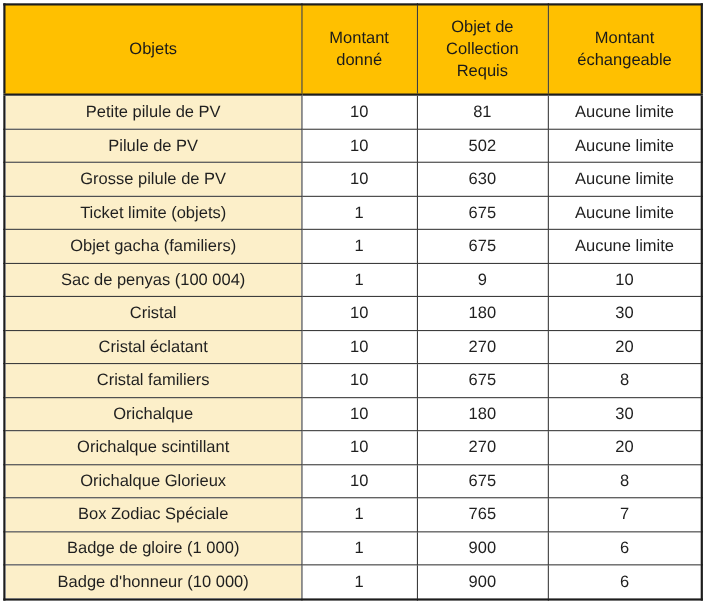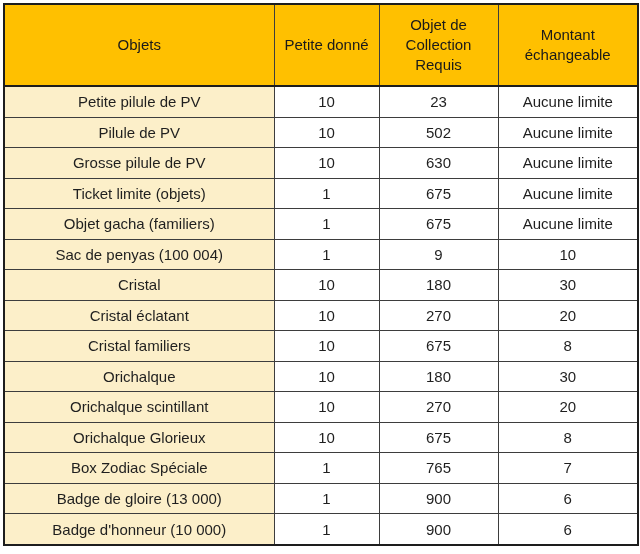--- a/index.html
+++ b/index.html
@@ -61,30 +61,30 @@
   <table class="exchange">
     <colgroup>
       <col class="c-objets">
         <col class="c-donne">
         <col class="c-requis">
         <col class="c-echange">
     </colgroup>
     <thead>
       <tr>
         <th>Objets</th>
-        <th>Petite donné</th>
+        <th>Montant donné</th>
         <th>Objet de Collection Requis</th>
         <th>Montant échangeable</th>
       </tr>
     </thead>
     <tbody>
       <tr>
         <td class="label">Petite pilule de PV</td>
         <td>10</td>
-        <td>23</td>
+        <td>81</td>
         <td>Aucune limite</td>
       </tr>
       <tr>
         <td class="label">Pilule de PV</td>
         <td>10</td>
         <td>502</td>
         <td>Aucune limite</td>
       </tr>
       <tr>
         <td class="label">Grosse pilule de PV</td>
@@ -146,21 +146,21 @@
         <td>675</td>
         <td>8</td>
       </tr>
       <tr>
         <td class="label">Box Zodiac Spéciale</td>
         <td>1</td>
         <td>765</td>
         <td>7</td>
       </tr>
       <tr>
-        <td class="label">Badge de gloire (13 000)</td>
+        <td class="label">Badge de gloire (1 000)</td>
         <td>1</td>
         <td>900</td>
         <td>6</td>
       </tr>
       <tr>
         <td class="label">Badge d'honneur (10 000)</td>
         <td>1</td>
         <td>900</td>
         <td>6</td>
       </tr>

